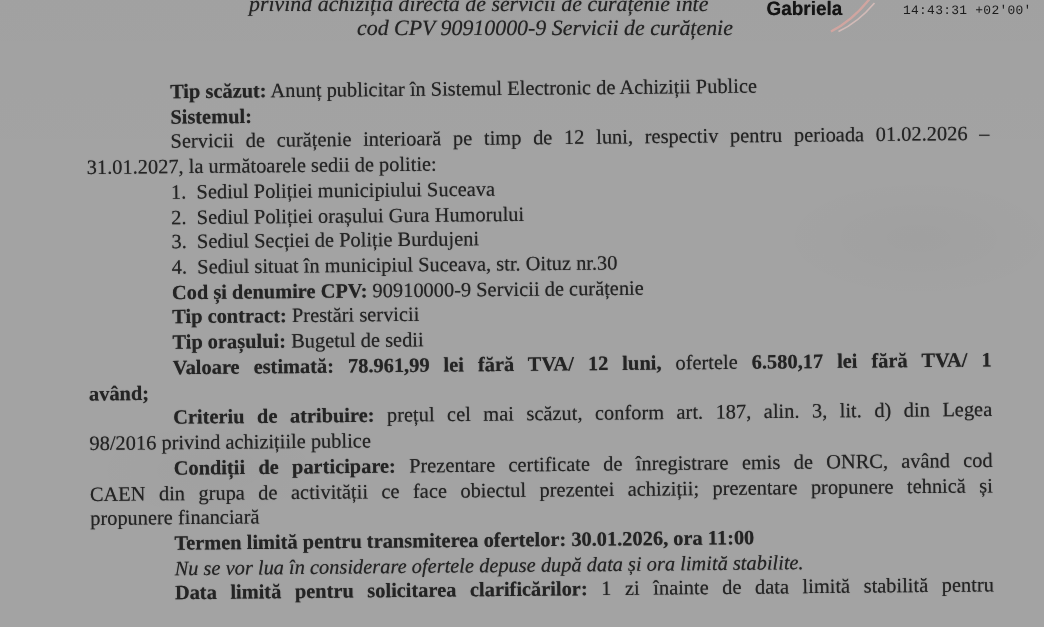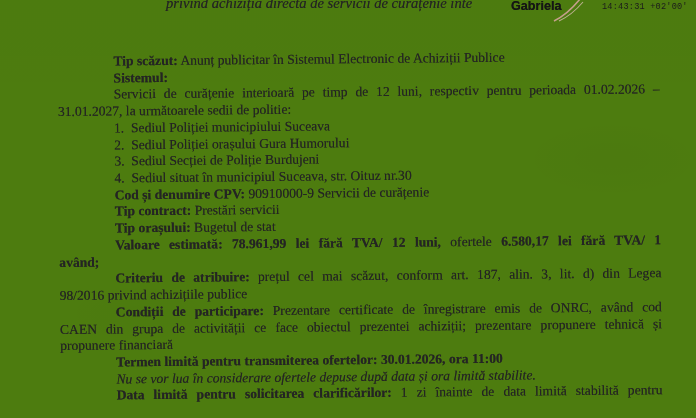--- a/index.html
+++ b/index.html
@@ -1,18 +1,18 @@
 <!DOCTYPE html>
 <html lang="ro"><head>
 <meta charset="utf-8">
 <style>
   html,body{margin:0;padding:0;background:#e8e8e8;}
   .page{
     position:relative;width:696px;height:418px;overflow:hidden;
-    background:#4d7c0f;
+    background:#a3a3a3;
     font-family:"Liberation Serif","DejaVu Serif",serif;
     color:#242424;
     filter:blur(.22px);
   }
   
   .page::before{
     content:"";position:absolute;inset:0;pointer-events:none;
     background:
       radial-gradient(140px 60px at 88% 38%, rgba(0,0,0,.018), transparent 70%),
       radial-gradient(120px 50px at 20% 75%, rgba(0,0,0,.015), transparent 70%),
@@ -53,34 +53,35 @@
 
 <div class="page">
 
   <div class="h-line1 ink">privind achiziția directă de servicii de curățenie inte</div>
   <div class="sig-name">Gabriela</div>
   <svg class="sig-stroke" width="42" height="24" viewBox="0 0 42 24">
     <path d="M4 23 Q 18 16 30 1" fill="none" stroke="#d9a6a0" stroke-width="1.6" opacity="0.85"></path>
     <path d="M9 23 Q 22 17 33 4" fill="none" stroke="#e7c4c0" stroke-width="1.1" opacity="0.7"></path>
   </svg>
   <div class="sig-time">14:43:31 +02'00'</div>
+  <div class="h-line2 ink">cod CPV 90910000-9 Servicii de curățenie</div>
 
   <div class="tilt">
     <div class="doc-body ink" id="doc-body">
         <p class="line ind"><span class="b">Tip scăzut:</span><span class="r"> Anunț publicitar în Sistemul Electronic de Achiziții Publice</span></p>
         <p class="line ind"><span class="b">Sistemul:</span></p>
         <p class="line ind jl"><span class="r">Servicii de curățenie interioară pe timp de 12 luni, respectiv pentru perioada 01.02.2026 –</span></p>
         <p class="line"><span class="r">31.01.2027, la următoarele sedii de politie:</span></p>
         <p class="line li"><span class="r">1.&nbsp;&nbsp;Sediul Poliției municipiului Suceava</span></p>
         <p class="line li"><span class="r">2.&nbsp;&nbsp;Sediul Poliției orașului Gura Humorului</span></p>
         <p class="line li"><span class="r">3.&nbsp;&nbsp;Sediul Secției de Poliție Burdujeni</span></p>
         <p class="line li"><span class="r">4.&nbsp;&nbsp;Sediul situat în municipiul Suceava, str. Oituz nr.30</span></p>
         <p class="line ind"><span class="b">Cod și denumire CPV:</span><span class="r"> 90910000-9 Servicii de curățenie</span></p>
         <p class="line ind"><span class="b">Tip contract:</span><span class="r"> Prestări servicii</span></p>
-        <p class="line ind"><span class="b">Tip orașului:</span><span class="r"> Bugetul de stat</span></p>
+        <p class="line ind"><span class="b">Tip orașului:</span><span class="r"> Bugetul de sedii</span></p>
         <p class="line ind jl"><span class="b">Valoare estimată: 78.961,99 lei fără TVA/ 12 luni,</span><span class="r"> ofertele </span><span class="b">6.580,17 lei fără TVA/ 1</span></p>
         <p class="line"><span class="b">având;</span></p>
         <p class="line ind jl"><span class="b">Criteriu de atribuire:</span><span class="r"> prețul cel mai scăzut, conform art. 187, alin. 3, lit. d) din Legea</span></p>
         <p class="line"><span class="r">98/2016 privind achizițiile publice</span></p>
         <p class="line ind jl"><span class="b">Condiții de participare:</span><span class="r"> Prezentare certificate de înregistrare emis de ONRC, având cod</span></p>
         <p class="line jl"><span class="r">CAEN din grupa de activității ce face obiectul prezentei achiziții; prezentare propunere tehnică și</span></p>
         <p class="line"><span class="r">propunere financiară</span></p>
         <p class="line ind"><span class="b">Termen limită pentru transmiterea ofertelor: 30.01.2026, ora 11:00</span></p>
         <p class="line ind"><span class="i">Nu se vor lua în considerare ofertele depuse după data și ora limită stabilite.</span></p>
         <p class="line ind jl"><span class="b">Data limită pentru solicitarea clarificărilor:</span><span class="r"> 1 zi înainte de data limită stabilită pentru</span></p>

